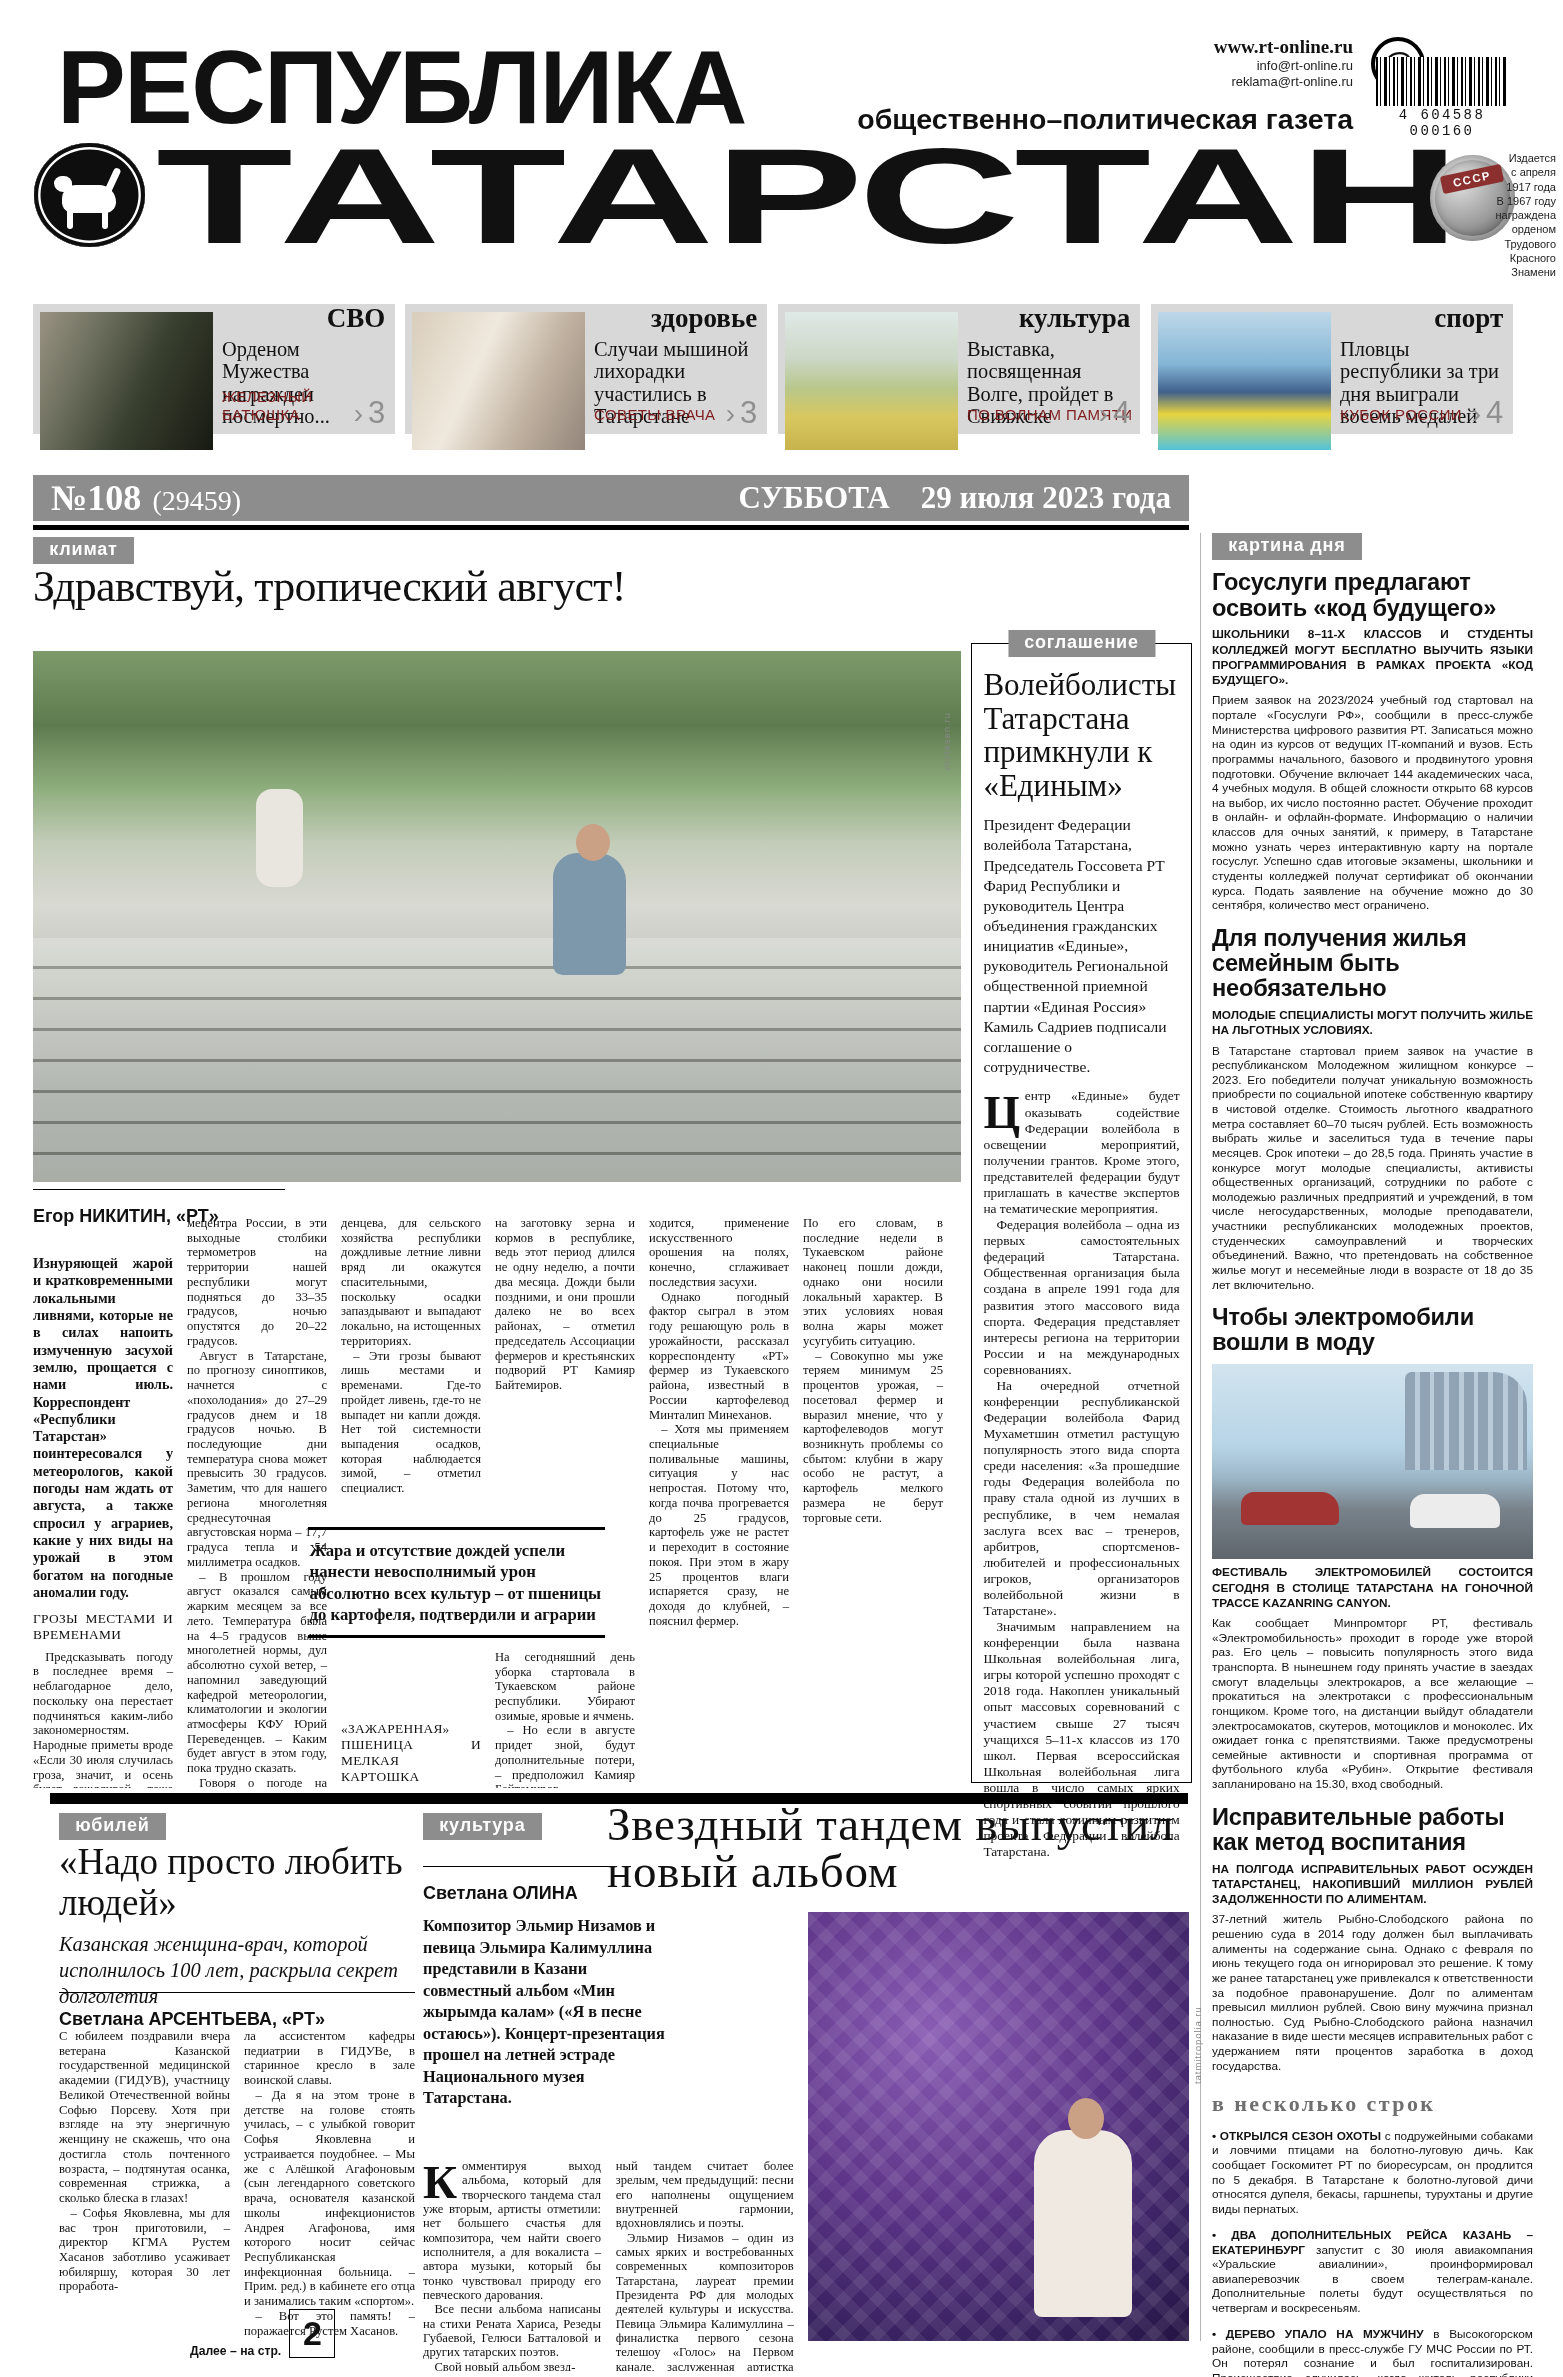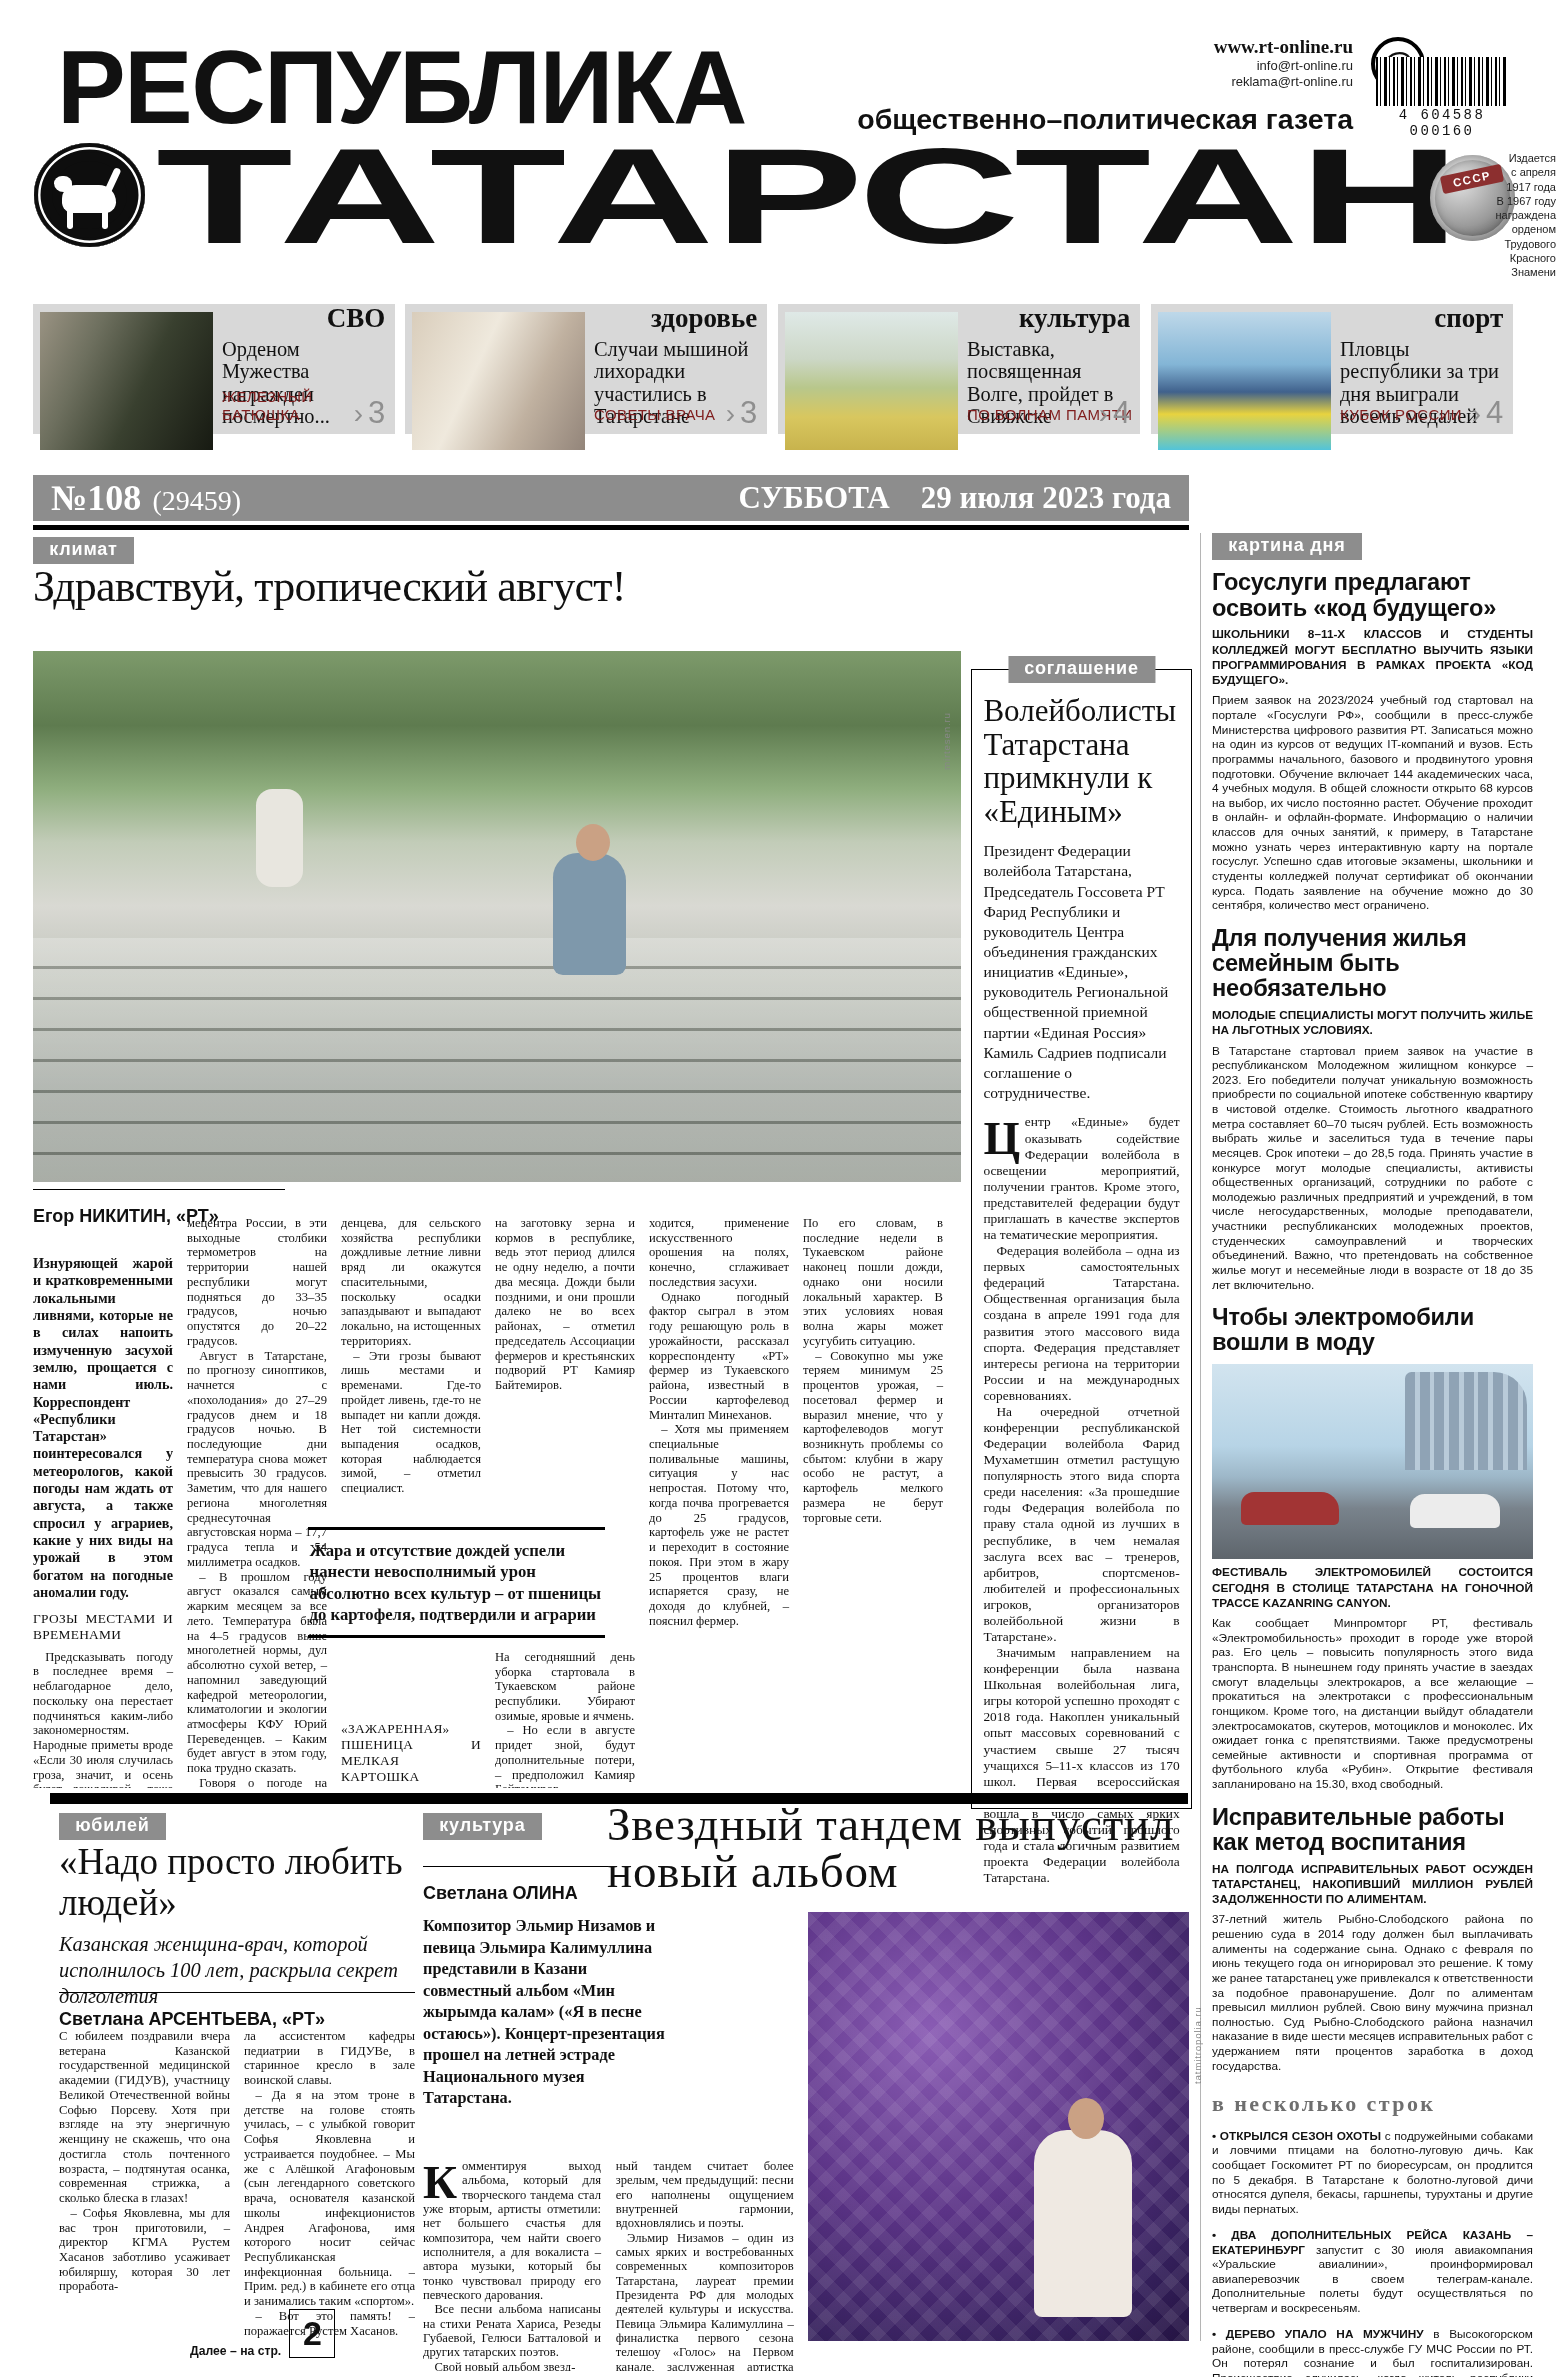--- a/index.html
+++ b/index.html
@@ -77,21 +77,21 @@
   .cols{left:33px;top:1216px;width:936px;height:572px;display:flex;gap:14px;overflow:hidden;}
   .col{width:140px;flex:none;font-size:12.6px;line-height:1.17;text-align:justify;}
   .col p{margin:0;text-indent:12.2px;}
   .col p.ni{text-indent:0;}
   .lead-p{font-size:14.2px;line-height:1.22;font-weight:bold;text-indent:0!important;}
   .sub{font-size:13.4px;letter-spacing:0.3px;margin:9.8px 0 6.5px;line-height:1.2;}
   .quotebox{left:308px;top:1527px;width:294px;border-top:3.3px solid #000;border-bottom:3.3px solid #000;
             padding:9.8px 1.6px;font-weight:bold;font-size:16.7px;line-height:1.28;}
   .sp264{height:215px;} .sp316{height:257px;}
   
-  .agr{left:971px;top:669px;width:221px;height:1140px;border:0.8px solid #000;box-sizing:border-box;
+  .agr{left:971px;top:643px;width:221px;height:1140px;border:0.8px solid #000;box-sizing:border-box;
        padding:16.3px 11.4px 0 11.4px;}
   .agr .lbl{position:absolute;top:-14px;left:50%;transform:translateX(-50%);}
   .agr h2{margin:8.1px 0 0 0;font-size:31px;line-height:1.08;font-weight:normal;}
   .agr .alead{margin-top:13px;font-size:15.5px;line-height:1.3;}
   .agr .abody{margin-top:11.4px;font-size:13.4px;line-height:1.2;text-align:justify;}
   .agr .abody p{margin:0;text-indent:13px;}
   .agr .abody p.first{text-indent:0;}
   .dropcap{float:left;font-weight:bold;font-size:47px;line-height:.82;padding:4.1px 4.9px 0 0;}
   
   .vdiv{left:1200px;top:533px;width:0.8px;height:1808px;background:#b5b5b5;}

